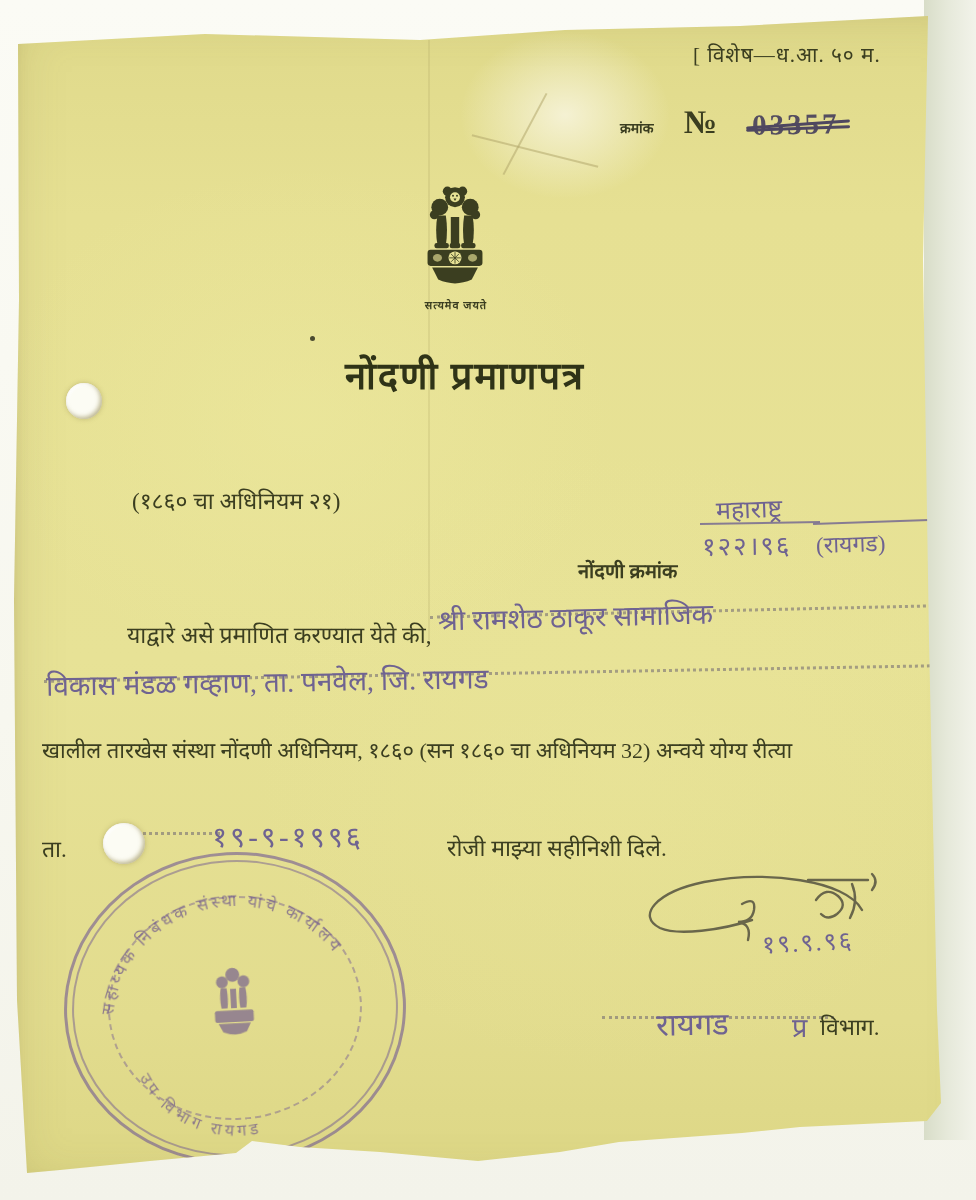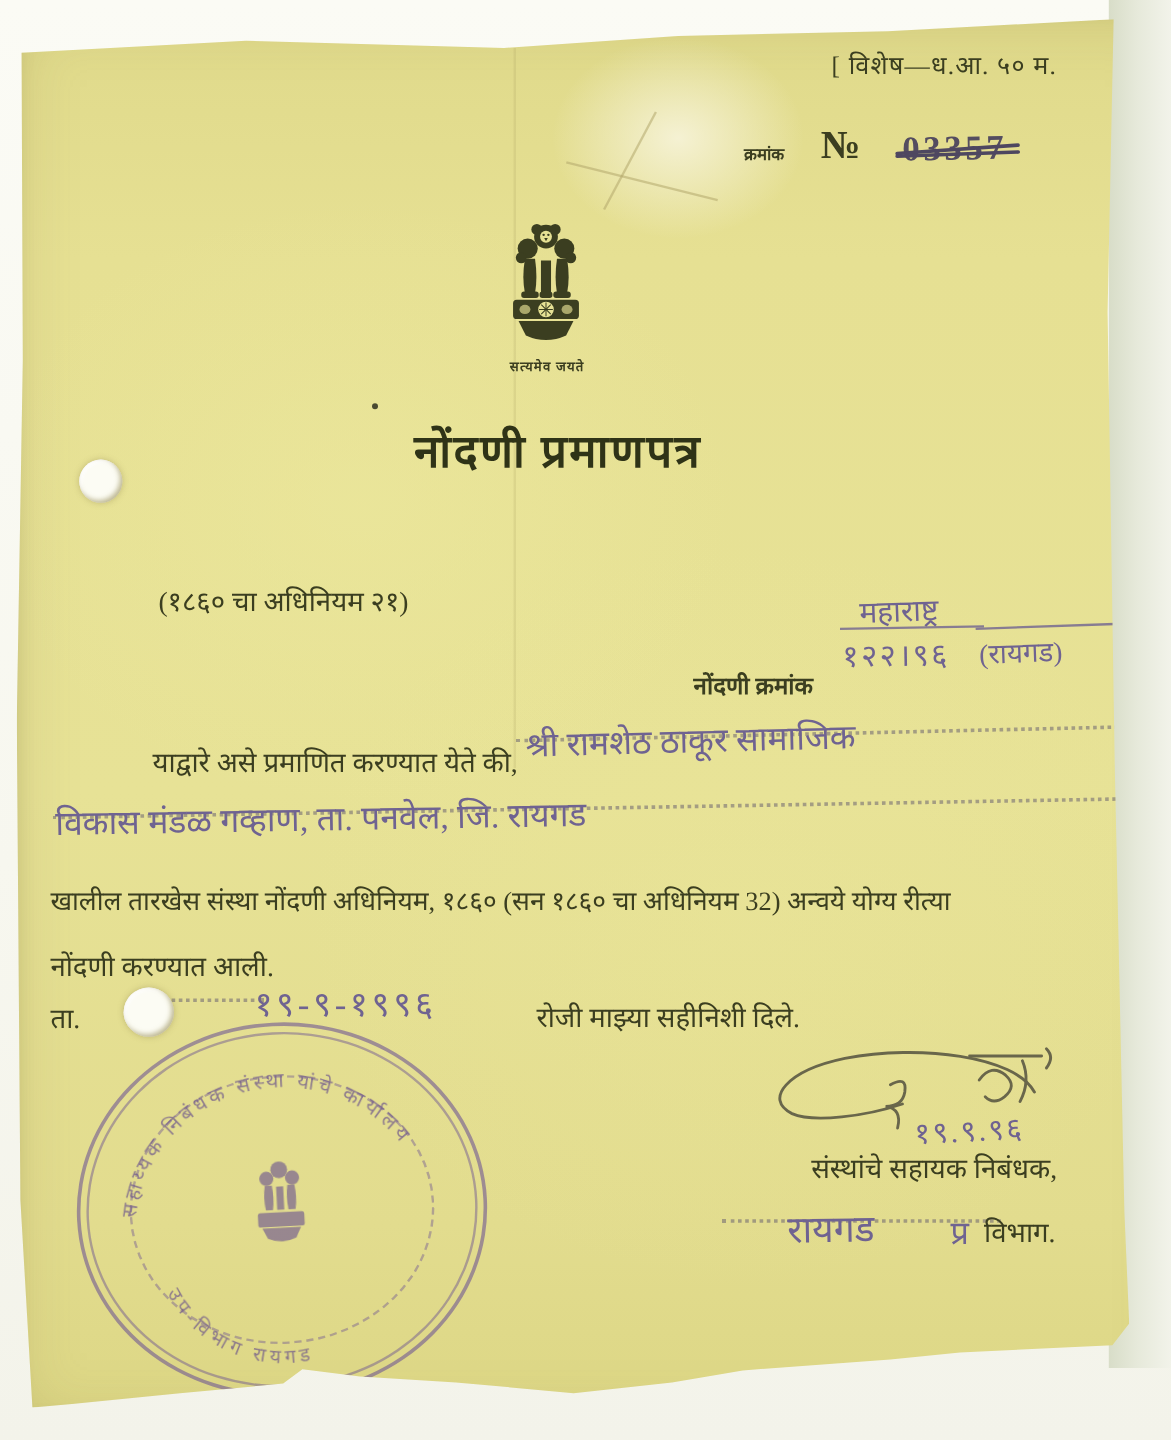--- a/index.html
+++ b/index.html
@@ -170,40 +170,38 @@
   <div class="abs hw reg-number">१२२।९६</div>
   <div class="abs reg-overline"></div>
   <div class="abs hw reg-district">(रायगड)</div>
 
   <div class="abs ink certify-intro">याद्वारे असे प्रमाणित करण्यात येते की,</div>
   <div class="dotline dot1"></div>
   <div class="abs hw hw-name1">श्री रामशेठ ठाकूर सामाजिक</div>
   <div class="dotline dot2"></div>
   <div class="abs hw hw-name2">विकास मंडळ गव्हाण, ता. पनवेल, जि. रायगड</div>
   <div class="abs ink act-text1">खालील तारखेस संस्था नोंदणी अधिनियम, १८६० (सन १८६० चा अधिनियम 32) अन्वये योग्य रीत्या</div>
-  <div class="abs ink act-text2">नोंदणी करण्यात आली.</div>
   <div class="abs ink date-prefix">ता.</div>
   <div class="dotline dot3"></div>
   <div class="abs hw hw-date">१९-९-१९९६</div>
   <div class="abs ink date-suffix">रोजी माझ्या सहीनिशी दिले.</div>
 
   <div class="abs signature">
     <svg width="258" height="88" viewBox="0 0 258 88" fill="none">
       <g stroke="#54523f" stroke-width="2.4" stroke-linecap="round" opacity=".85">
         <path d="M236,40 C220,10 140,0 78,12 C30,22 10,46 34,58 C52,66 96,60 126,50"></path>
         <path d="M116,34 q14,-8 12,6 q-2,12 -16,12 q14,2 10,18"></path>
         <path d="M190,30 q10,-14 22,-4 q10,9 -1,18 q-9,7 -16,0"></path>
         <path d="M226,14 q7,17 -2,34"></path>
         <path d="M182,10 h60"></path>
         <path d="M246,4 q7,7 0,16"></path>
       </g>
     </svg>
   </div>
   <div class="abs hw hw-signdate">१९.९.९६</div>
-  <div class="abs ink signer-title">संस्थांचे सहायक निबंधक,</div>
   <div class="dotline dot4"></div>
   <div class="abs hw hw-division">रायगड</div>
   <div class="abs hw hw-div-prefix">प्र</div>
   <div class="abs ink division-suffix">विभाग.</div>
 
   <div class="abs stamp">
     <div class="ring outer"></div>
     <div class="ring mid"></div>
     <div class="ring scallop"></div>
     <svg class="arcs" width="342" height="312" viewBox="0 0 342 312">

